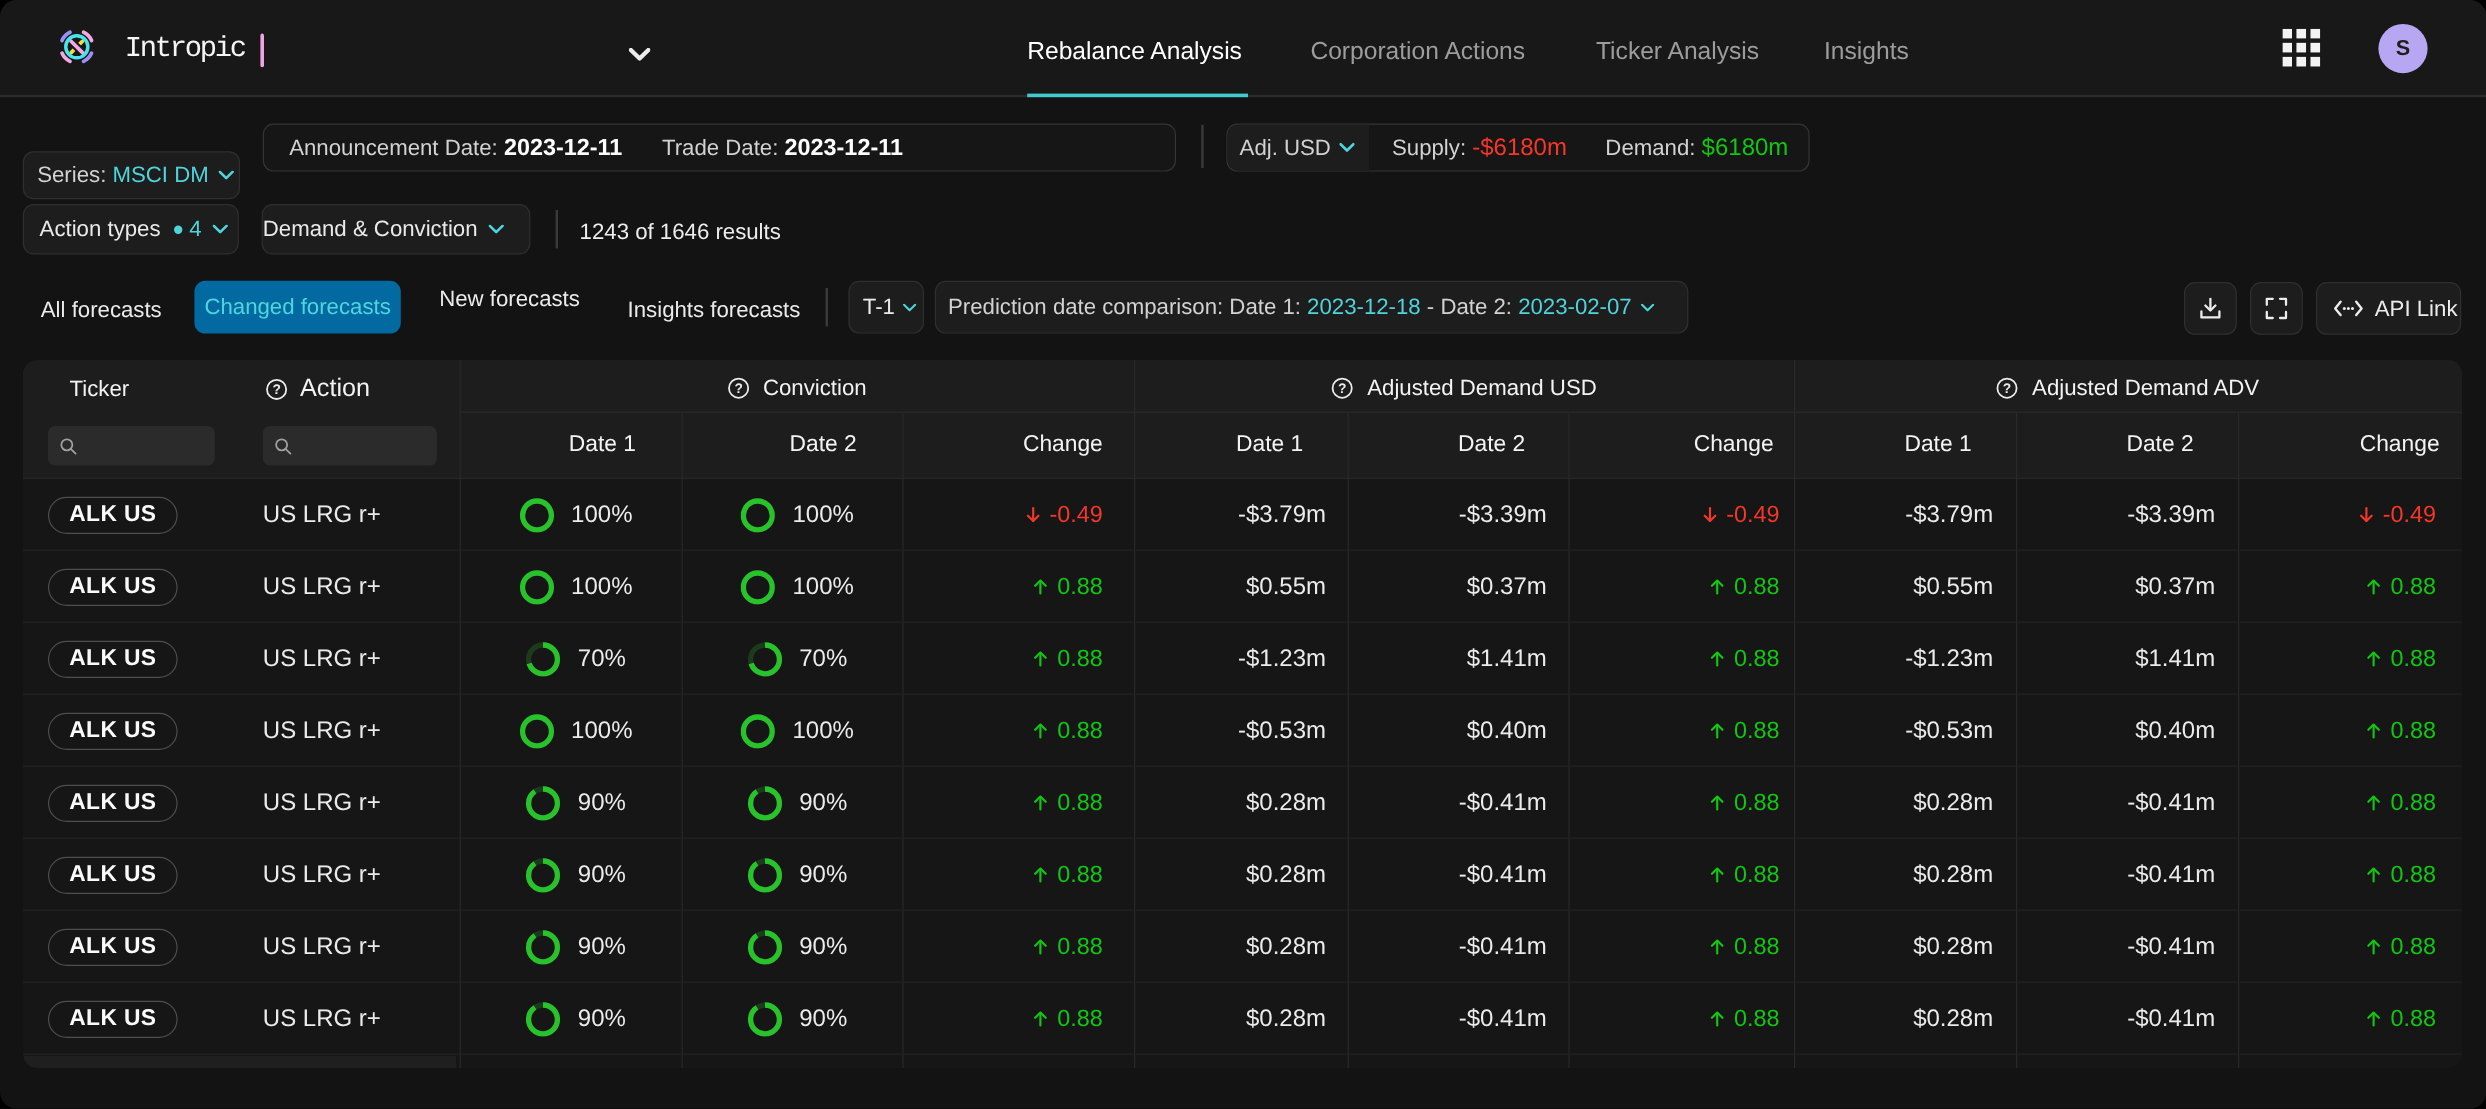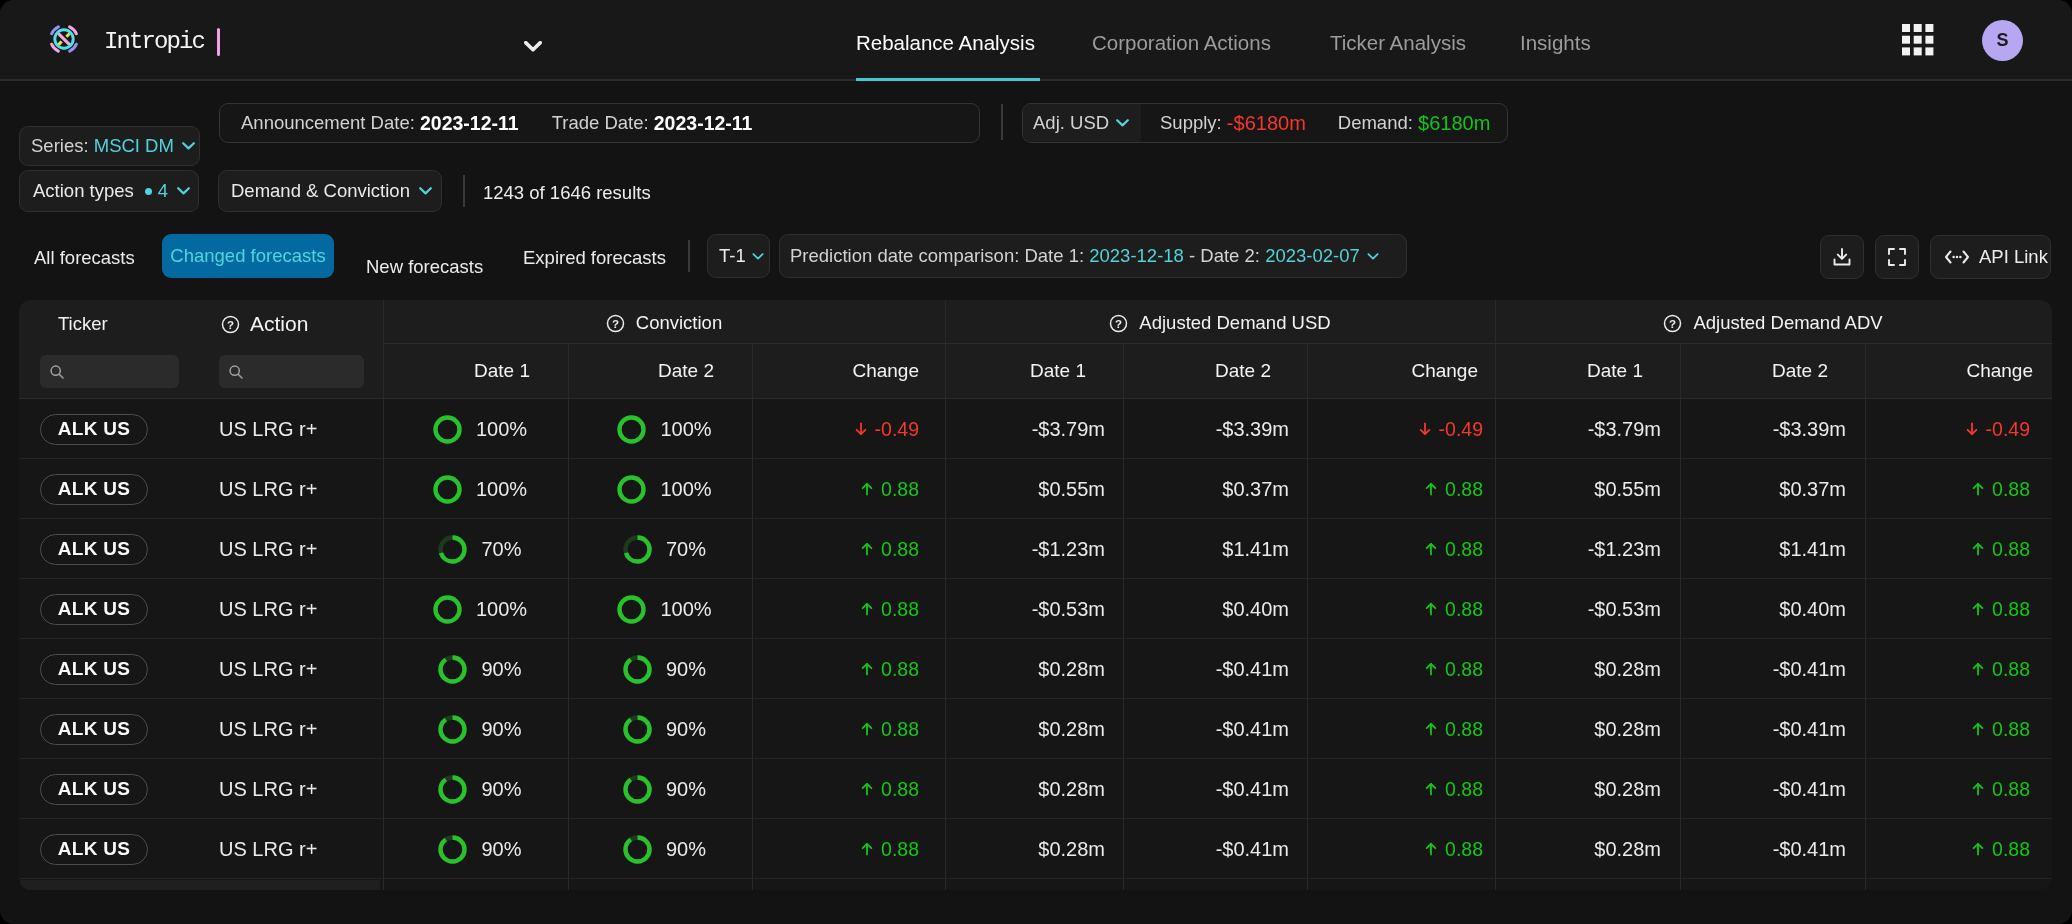--- a/index.html
+++ b/index.html
@@ -90,36 +90,36 @@
     <div class="abs pill" style="left:19px;top:170px;width:180px;height:42px;padding-left:13px;">
       <span style="color:#eaeaea;">Action types</span>
       <span style="width:7px;height:7px;border-radius:50%;background:#4fd4db;margin-left:11px;display:inline-block;"></span>
       <span class="cy" style="margin-left:6px;">4</span>
       <span style="margin-left:9px;display:flex;">
         <svg width="13" height="8" viewBox="0 0 13 8" fill="none">
           <path d="M1.2 1.2 L6.5 6.4 L11.8 1.2" stroke="#4fd4db" stroke-width="2.2" stroke-linecap="round" stroke-linejoin="round"></path>
         </svg>
       </span>
     </div>
-    <div class="abs pill" style="left:218px;top:170px;width:224px;height:42px;padding-left:12px;text-align:center;">
+    <div class="abs pill" style="left:218px;top:170px;width:224px;height:42px;text-align:center;">
       <span style="color:#eaeaea;">Demand &amp; Conviction</span>
       <span style="margin-left:9px;display:flex;">
         <svg width="13" height="8" viewBox="0 0 13 8" fill="none">
           <path d="M1.2 1.2 L6.5 6.4 L11.8 1.2" stroke="#4fd4db" stroke-width="2.2" stroke-linecap="round" stroke-linejoin="round"></path>
         </svg>
       </span>
     </div>
     <div class="vdiv" style="left:463px;top:175px;height:32px;"></div>
     <div class="abs" style="left:483px;top:182px;color:#ededed;font-size:18.5px;">1243 of 1646 results</div>
     <div class="abs" style="left:34px;top:247px;color:#ebebeb;font-size:18.5px;">All forecasts</div>
     <div class="abs flex" style="left:162px;top:234px;width:172px;height:44px;background:#0369a1;border-radius:9px;justify-content:center;">
       <span style="color:#4ed6dd;font-size:18.5px;">Changed forecasts</span>
     </div>
-    <div class="abs" style="left:366px;top:256px;color:#ebebeb;font-size:18.5px;">New forecasts</div>
-    <div class="abs" style="left:523px;top:247px;color:#ebebeb;font-size:18.5px;">Expired forecasts</div>
+    <div class="abs" style="left:366px;top:238px;color:#ebebeb;font-size:18.5px;">New forecasts</div>
+    <div class="abs" style="left:523px;top:247px;color:#ebebeb;font-size:18.5px;">Insights forecasts</div>
     <div class="vdiv" style="left:688px;top:240px;height:32px;"></div>
     <div class="abs pill" style="left:707px;top:234px;width:63px;height:44px;padding-left:11px;">
       <span style="color:#eaeaea;">T-1</span>
       <span style="margin-left:6px;display:flex;">
         <svg width="12" height="7" viewBox="0 0 13 8" fill="none">
           <path d="M1.2 1.2 L6.5 6.4 L11.8 1.2" stroke="#4fd4db" stroke-width="2" stroke-linecap="round" stroke-linejoin="round"></path>
         </svg>
       </span>
     </div>
     <div class="abs pill" style="left:779px;top:234px;width:628px;height:44px;padding-left:10px;">

